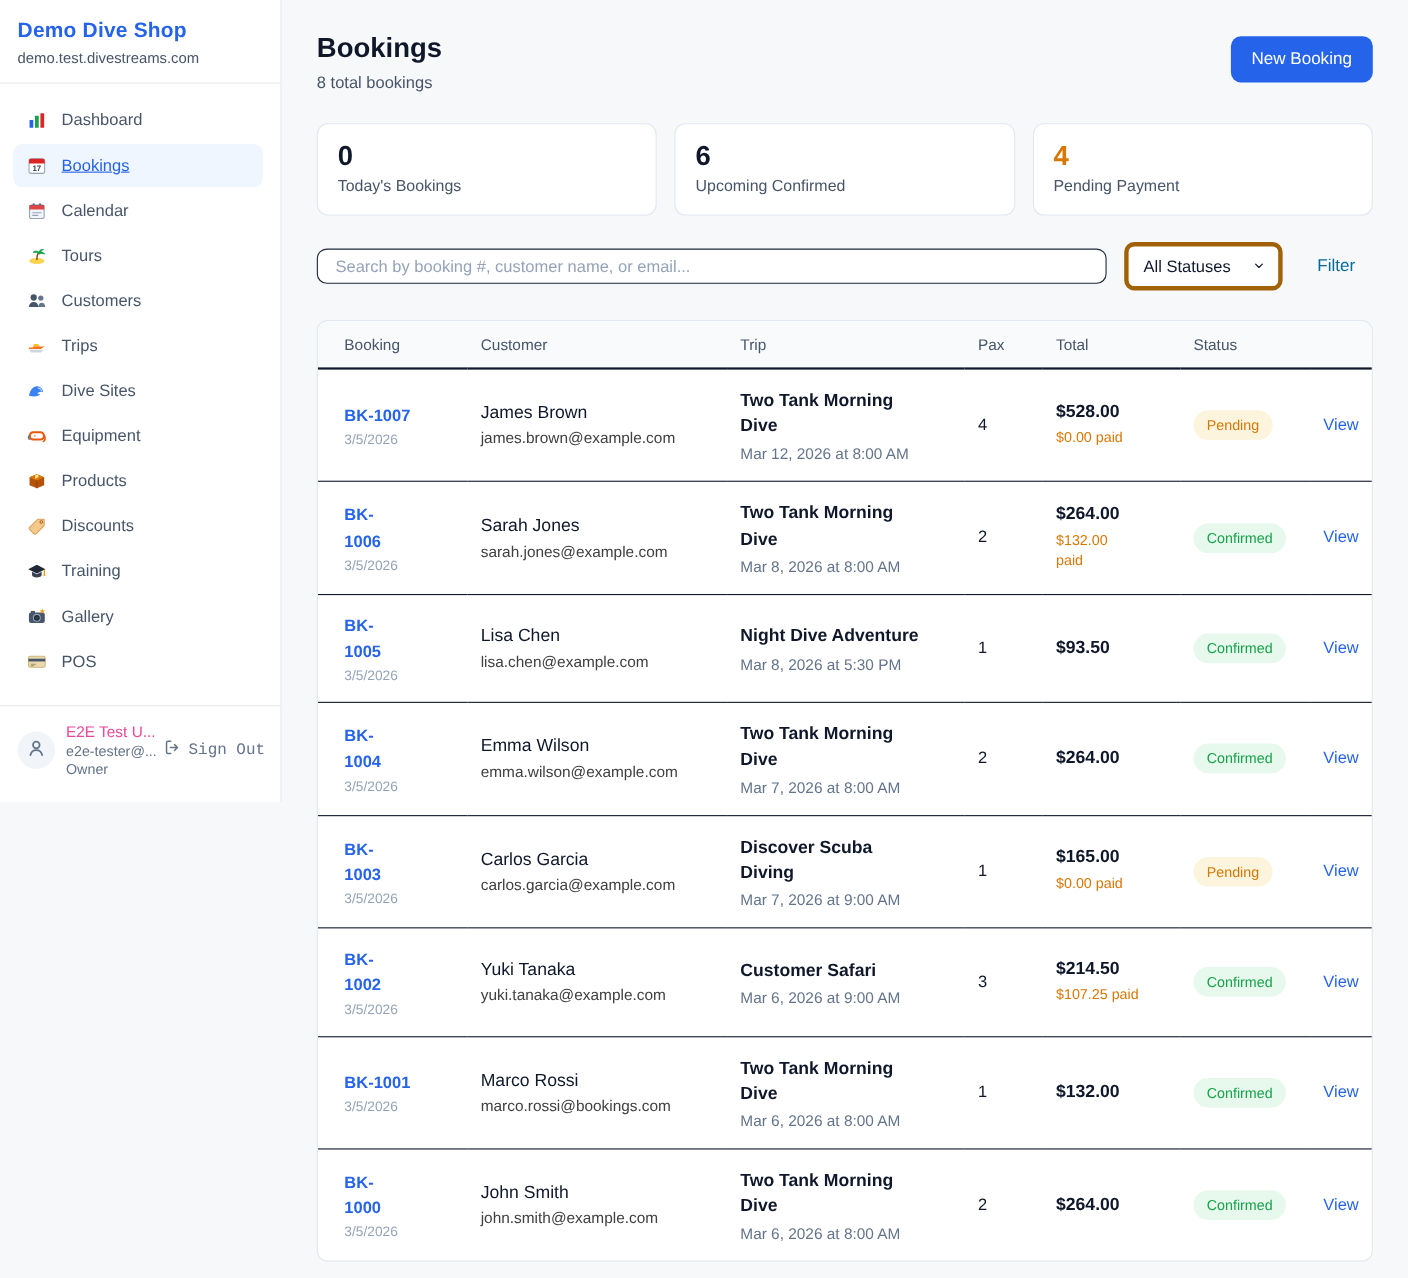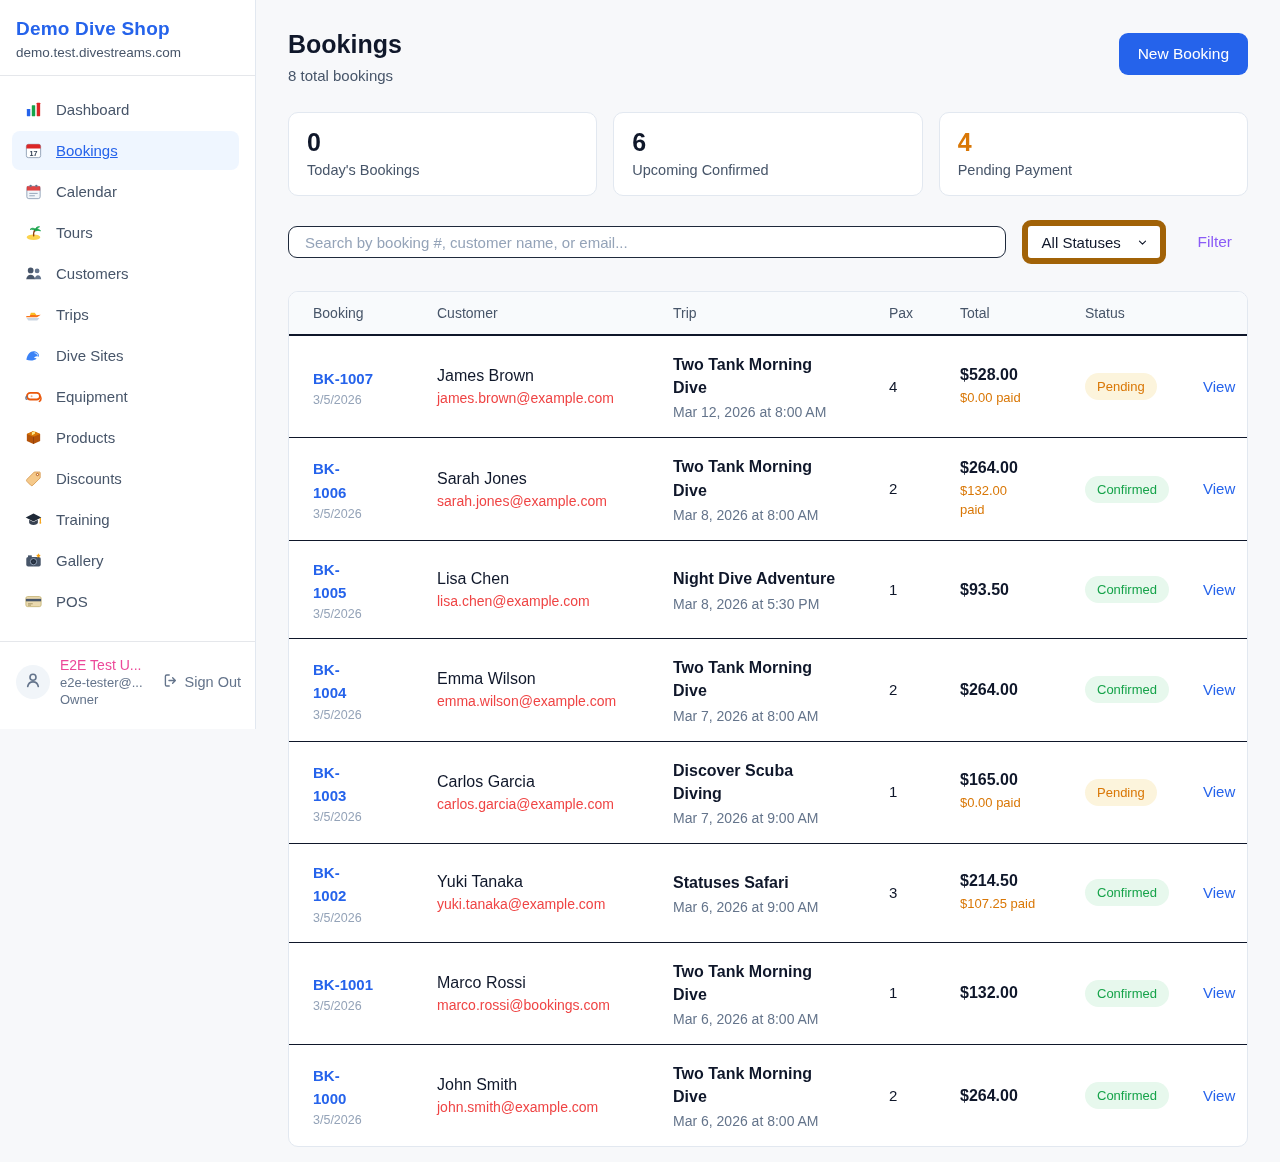--- a/index.html
+++ b/index.html
@@ -39,21 +39,21 @@
   }
   .avatar {
     width: 34px; height: 34px; flex: 0 0 34px; border-radius: 50%;
     background: #f1f5f9; display: flex; align-items: center; justify-content: center;
   }
   .user-meta { flex: 1; min-width: 0; }
   .user-name { font-size: 14px; font-weight: normal; color: #ec4899; white-space: nowrap; }
   .user-email, .user-role { font-size: 13px; color: #64748b; margin-top: 2px; white-space: nowrap; }
   .signout {
     display: flex; align-items: center; gap: 6px;
-    color: #64748b; font-size: 14.5px; cursor: pointer; white-space: nowrap;
+    color: #64748b; font-size: 14.5px; cursor: pointer; white-space: nowrap; font-family: Liberation Mono, monospace;
   }
 
   
   .main { flex: 1; padding: 30px 32px 32px 32px; min-width: 0; }
   .main-header { display: flex; align-items: flex-start; justify-content: space-between; margin-bottom: 28px; }
   .page-title { font-size: 25px; font-weight: bold; color: #0f172a; }
   .page-subtitle { font-size: 15px; color: #475569; margin-top: 8px; }
   .btn-primary {
     background: #2563eb; color: #ffffff; border: none; cursor: pointer;
     font-family: inherit; font-size: 15.5px; font-weight: 500;
@@ -71,27 +71,27 @@
 
   .filter-row { display: flex; align-items: center; gap: 16px; margin-bottom: 27px; }
   .search-input {
     flex: 1; height: 32px; background: #fff;
     border: 1px solid #1e293b; border-radius: 9px;
     padding: 0 16px; font-family: inherit; font-size: 15px; color: #0f172a;
   }
   .search-input::placeholder { color: #94a3b8; }
   .status-select {
     height: 44px; width: 144px; flex: 0 0 144px; background: #fff;
-    border: 6px solid #a16207; border-radius: 9px;
+    border: 4px solid #a16207; border-radius: 9px;
     display: flex; align-items: center; justify-content: space-between;
     padding: 0 12px 0 14px; font-size: 15px; color: #0f172a; cursor: pointer;
   }
   .filter-btn {
     background: none; border: none; cursor: pointer; font-family: inherit;
-    font-size: 15.5px; color: #8b5cf6; padding: 0 16px;
+    font-size: 15.5px; color: #0369a1; padding: 0 16px;
   }
 
   
   .table-card {
     background: #fff; border: 1px solid #e2e8f0; border-radius: 10px;
     overflow: hidden;
   }
   table { width: 100%; border-collapse: collapse; table-layout: fixed; }
   col.c-booking { width: 136px; } col.c-customer { width: 236px; }
   col.c-trip { width: 216px; } col.c-pax { width: 71px; }
@@ -105,21 +105,21 @@
   thead th:first-child, tbody td:first-child { padding-left: 24px; }
   tbody td {
     padding: 17px 12px; vertical-align: middle;
     border-bottom: 1px solid #0f172a;
   }
   tbody tr:last-child td { border-bottom: none; }
 
   .bk-id { color: #2563eb; font-weight: bold; font-size: 15px; line-height: 1.55; white-space: pre-line; text-decoration: none; display: inline-block; }
   .bk-date { color: #94a3b8; font-size: 12.5px; margin-top: 3px; }
   .cust-name { font-size: 16px; color: #0f172a; }
-  .cust-email { font-size: 14px; color: #ef4444; margin-top: 5px; }
+  .cust-email { font-size: 14px; color: #404040; margin-top: 5px; }
   .trip-name { font-size: 16px; font-weight: 600; color: #0f172a; line-height: 1.45; white-space: pre-line; }
   .trip-date { font-size: 14px; color: #64748b; margin-top: 5px; }
   .pax-val { font-size: 15px; color: #0f172a; }
   .total-val { font-size: 16px; font-weight: bold; color: #0f172a; }
   .paid-val { font-size: 13px; color: #d97706; margin-top: 5px; line-height: 1.45; white-space: pre-line; }
   .badge {
     display: inline-block; padding: 6px 12px; border-radius: 999px;
     font-size: 13px; font-weight: 500;
   }
   .badge-pending { background: #fcf4dc; color: #d97706; }
@@ -458,21 +458,21 @@
               <td><a class="view-link">View</a></td>
             </tr>
             <tr>
               <td><a class="bk-id">BK-
 1002</a><div class="bk-date">3/5/2026</div></td>
               <td>
                 <div class="cust-name">Yuki Tanaka</div>
                 <div class="cust-email">yuki.tanaka@example.com</div>
               </td>
               <td>
-                <div class="trip-name">Statuses Safari</div>
+                <div class="trip-name">Customer Safari</div>
                 <div class="trip-date">Mar 6, 2026 at 9:00 AM</div>
               </td>
               <td><span class="pax-val">3</span></td>
               <td>
                 <div class="total-val">$214.50</div>
                 <div class="paid-val">$107.25 paid</div>
               </td>
               <td><span class="badge badge-confirmed">Confirmed</span></td>
               <td><a class="view-link">View</a></td>
             </tr>

